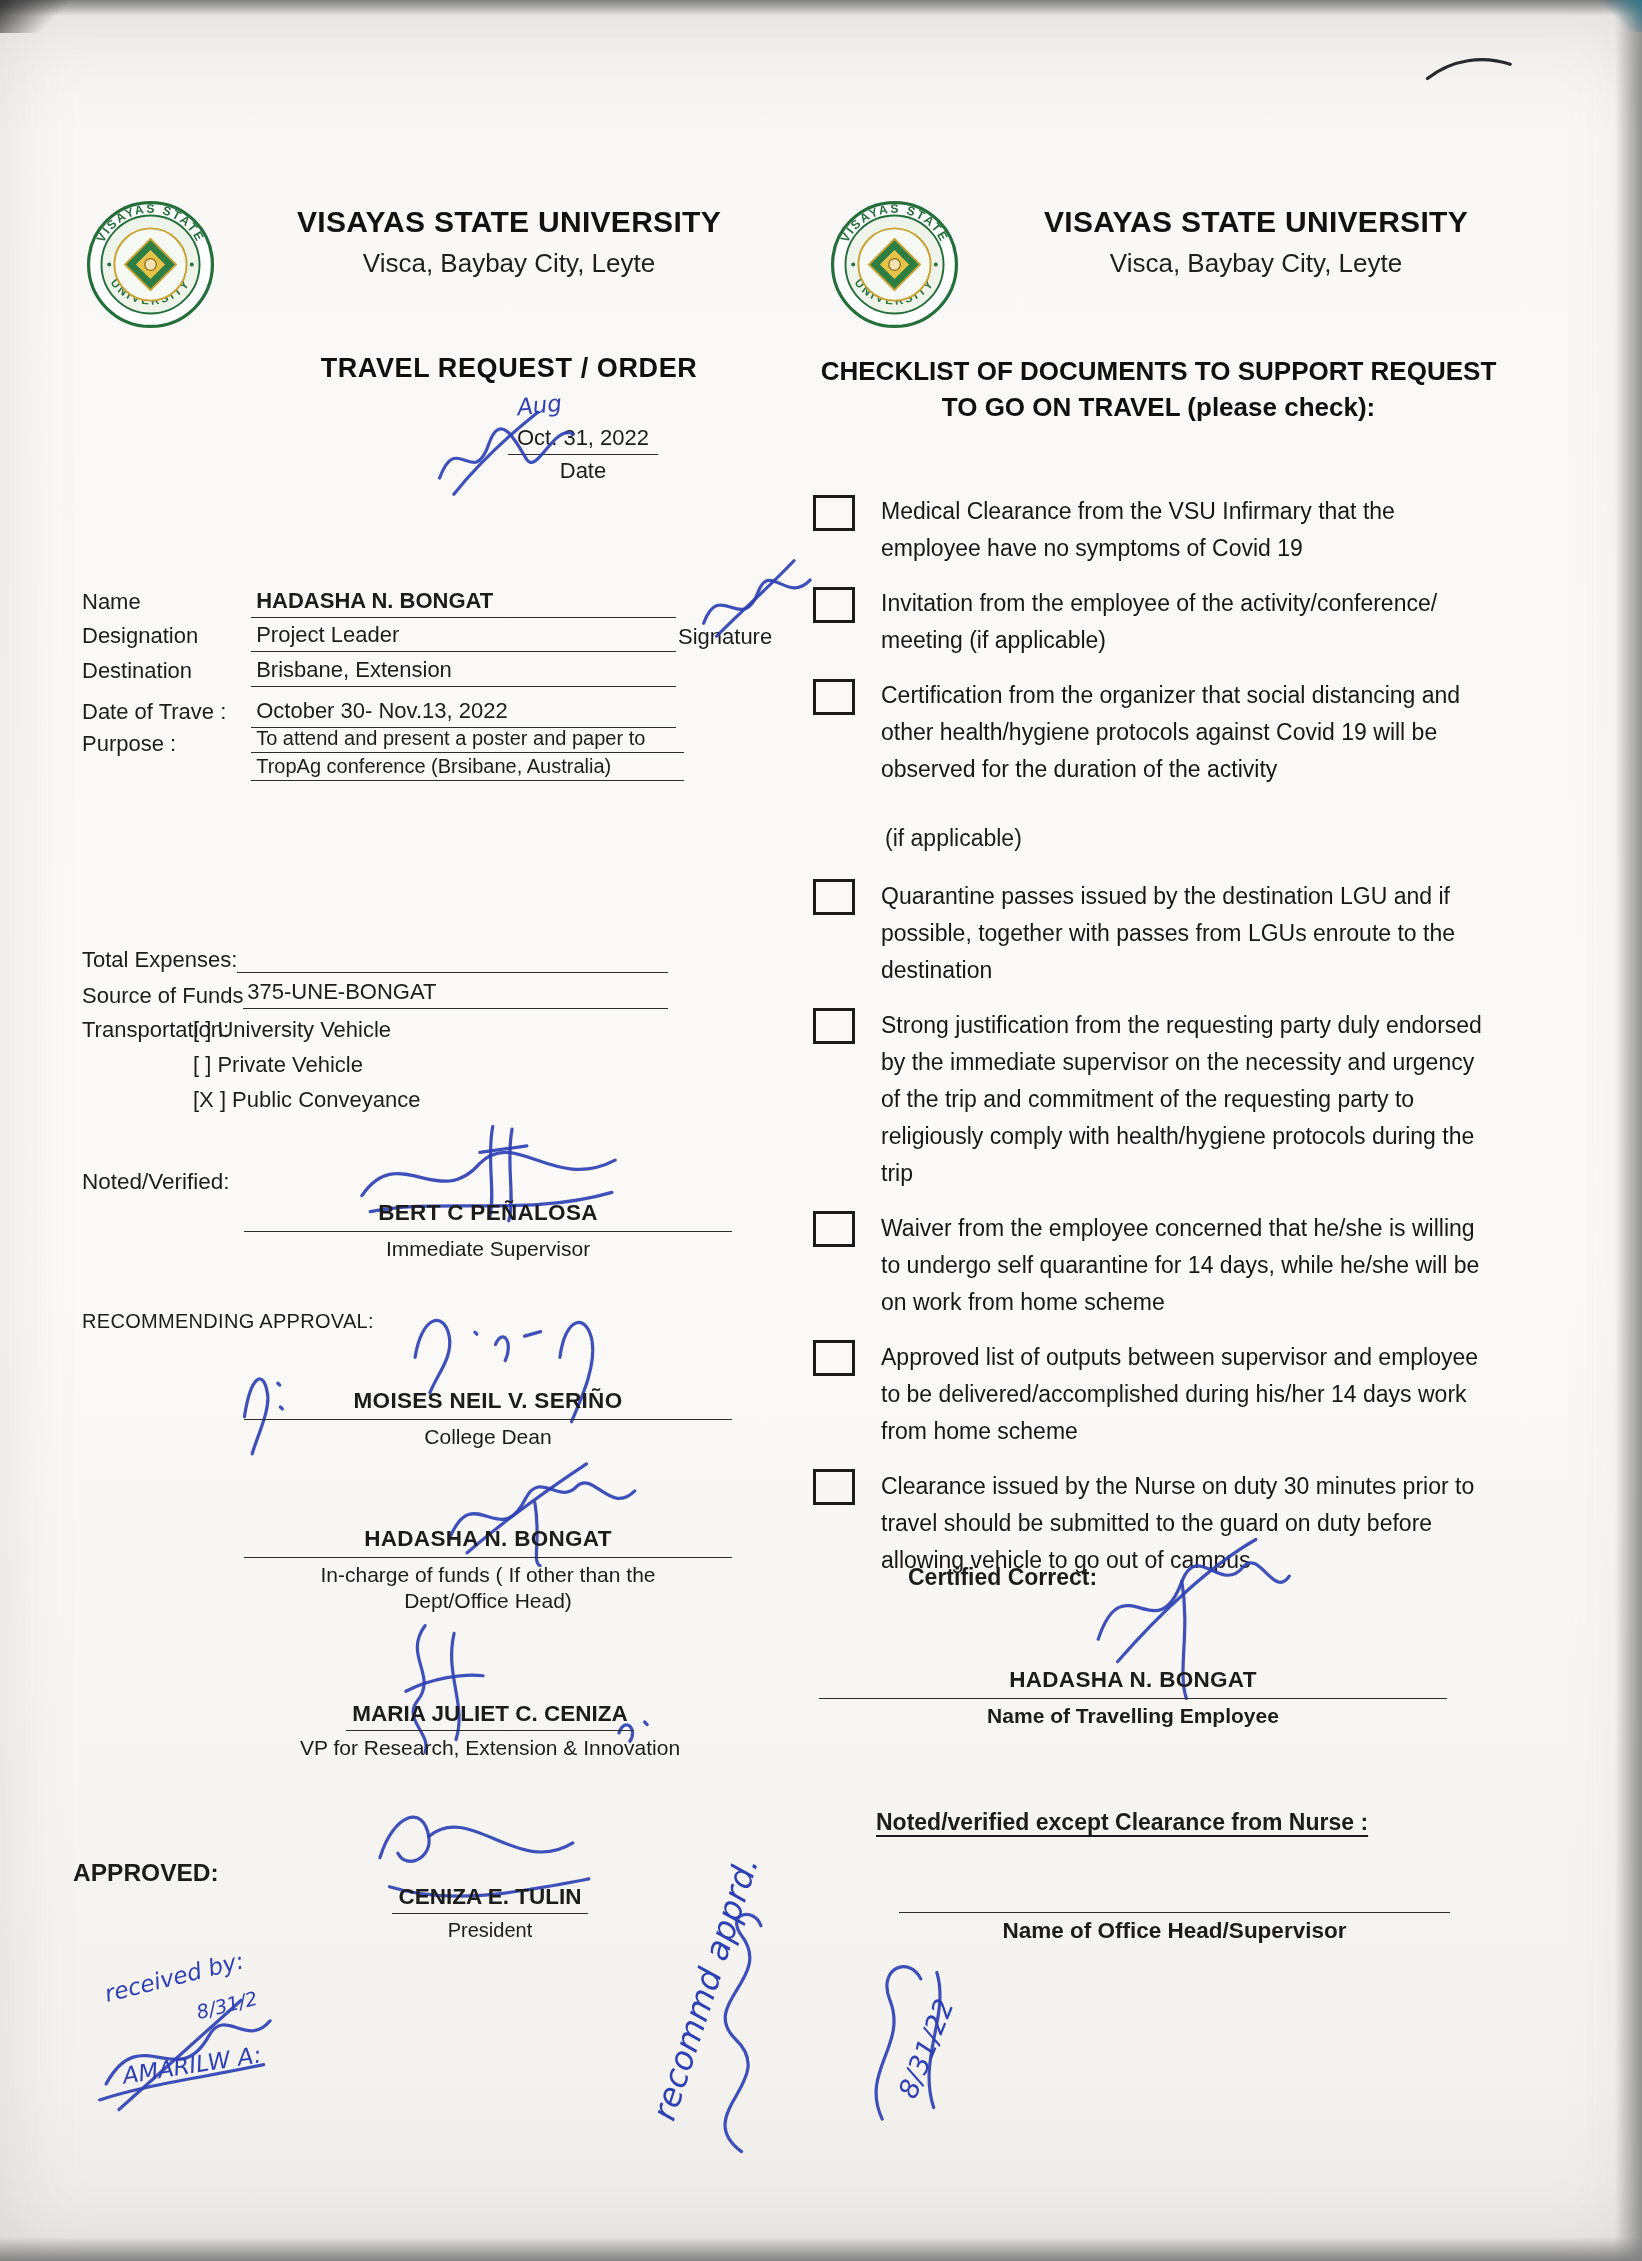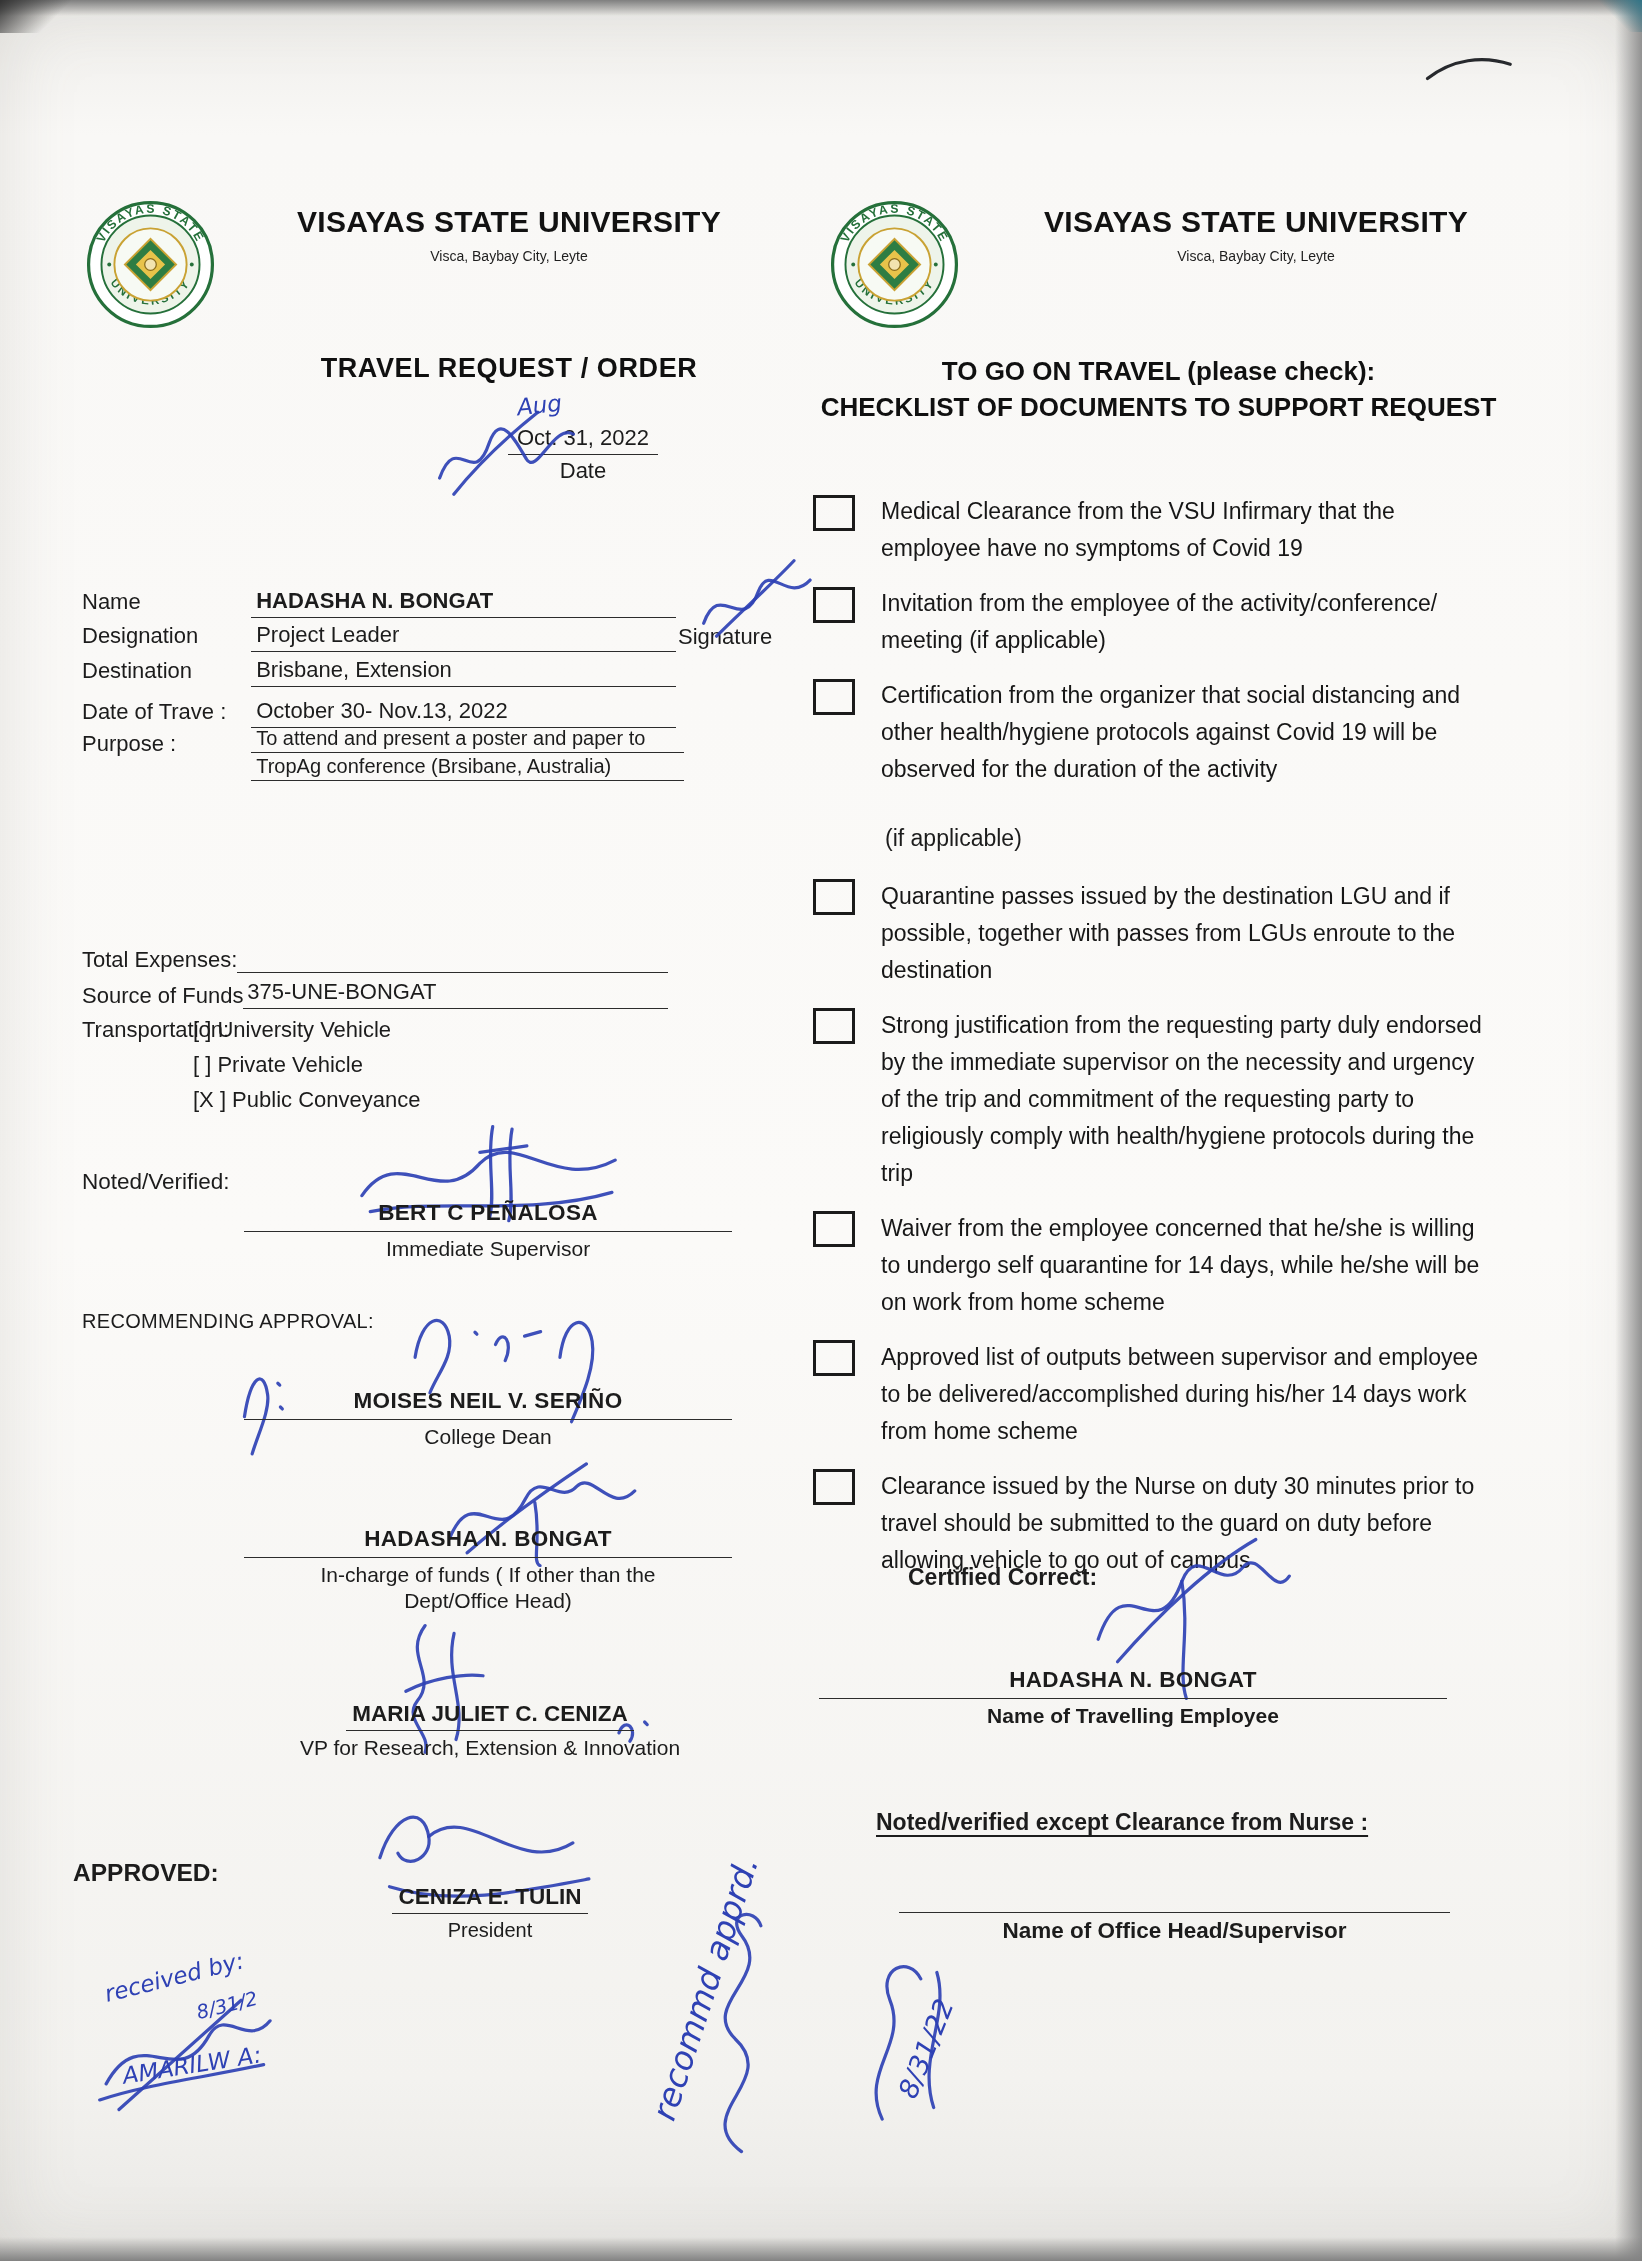--- a/index.html
+++ b/index.html
@@ -12,21 +12,21 @@
   
   .edge-top{position:absolute;left:0;top:0;width:100%;height:15.5px;background:linear-gradient(180deg,#7f7f7f,rgba(127,127,127,0));}
   .edge-right{position:absolute;right:0;top:0;width:28px;height:100%;background:linear-gradient(270deg,#8e8e8e,rgba(142,142,142,0));}
   .edge-bottom{position:absolute;left:0;bottom:0;width:100%;height:24.5px;background:linear-gradient(0deg,#828282,rgba(130,130,130,0));}
   .corner-tl{position:absolute;left:0;top:0;width:71px;height:33px;background:linear-gradient(135deg,#333 0%,rgba(51,51,51,0) 70%);}
   .corner-tr{position:absolute;right:0;top:0;width:45px;height:32px;background:linear-gradient(225deg,#2e7386,rgba(46,115,134,0) 60%);}
 
   .seal{position:absolute;width:129px;height:129px;}
   .hdr{position:absolute;text-align:center;}
   .uni{font-size:30px;font-weight:700;letter-spacing:0.3px;color:#121212;}
-  .addr{font-size:14px;margin-top:9px;color:#1e1e1e;}
+  .addr{font-size:26px;margin-top:9px;color:#1e1e1e;}
   .form-title{position:absolute;text-align:center;font-size:27px;font-weight:700;letter-spacing:0.6px;color:#101010;}
   .chk-title{position:absolute;text-align:center;font-size:26px;font-weight:700;line-height:36px;color:#101010;}
 
   .date-block{position:absolute;left:480px;top:425px;width:206px;text-align:center;}
   .date-value{display:inline-block;font-size:22px;padding:0 9px 2.6px 9px;border-bottom:1.9px solid #2c2c2c;}
   .date-label{font-size:22px;margin-top:3.9px;}
 
   .frow{position:absolute;left:82px;display:flex;align-items:flex-end;font-size:22px;}
   .flabel{width:169px;flex:none;padding-bottom:2.6px;}
   .fvalue{width:417px;flex:none;border-bottom:1.9px solid #2c2c2c;padding:0 2.6px 2.6px 5.2px;white-space:nowrap;}
@@ -276,22 +276,22 @@
         <circle cx="164" cy="100" r="3" fill="#25703a"></circle>
     </svg>
   </div>
 
   <div class="hdr" style="left:979px;top:205px;width:554px;">
     <div class="uni">VISAYAS STATE UNIVERSITY</div>
     <div class="addr">Visca, Baybay City, Leyte</div>
   </div>
 
   <div class="chk-title" style="left:817px;top:353px;width:683px;">
+    <div>CHECKLIST OF DOCUMENTS TO SUPPORT REQUEST</div>
     <div>TO GO ON TRAVEL (please check):</div>
-    <div>CHECKLIST OF DOCUMENTS TO SUPPORT REQUEST</div>
   </div>
 
   <div class="chk-list">
     <div class="chk-item">
       <span class="chk-box"></span>
       <span>Medical Clearance from the VSU Infirmary that the employee have no symptoms of Covid 19</span>
     </div>
     <div class="chk-item">
       <span class="chk-box"></span>
       <span>Invitation from the employee of the activity/conference/ meeting (if applicable)</span>

